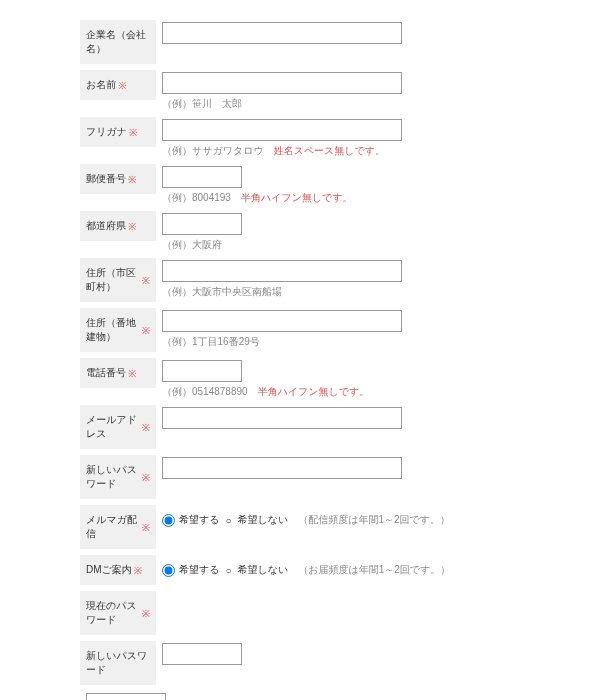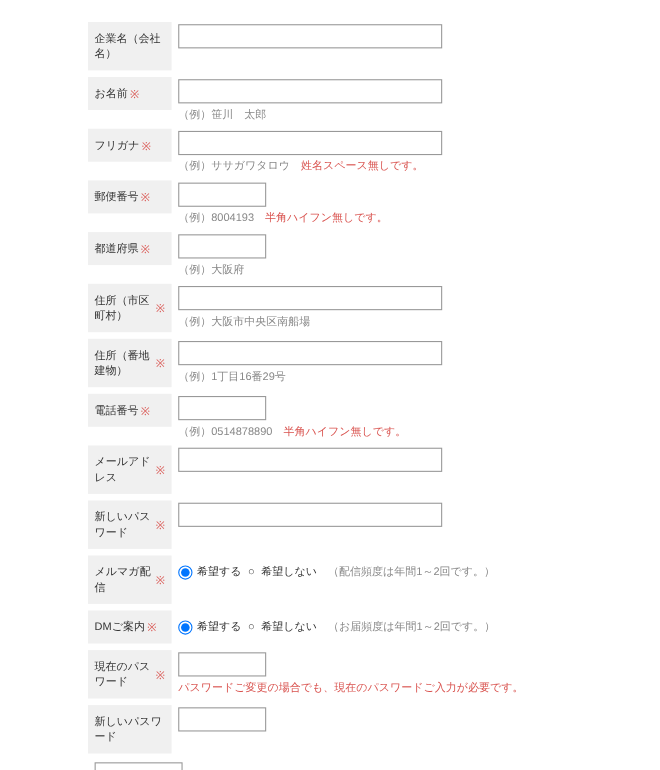--- a/index.html
+++ b/index.html
@@ -182,34 +182,30 @@
         <span class="inline-hint">（お届頻度は年間1～2回です。）</span>
       </div>
     </div>
   </div>
 
   <div class="form-row">
     <div class="label-cell">
         <span>現在のパスワード</span>
         <span class="req">※</span>
       </div>
+  </div>
+
+  <div class="form-row">
+    <div class="label-cell">
+        <span>新しいパスワード</span>
+      </div>
     <div class="input-cell">
       <input type="password" class="w-short" style="">
-      <div class="hint hint-red">パスワードご変更の場合でも、現在のパスワードご入力が必要です。</div>
-    </div>
-  </div>
-
-  <div class="form-row">
-    <div class="label-cell">
-        <span>新しいパスワード</span>
-      </div>
+    </div>
+  </div>
+
+  <div class="form-row">
     <div class="input-cell">
       <input type="password" class="w-short" style="">
     </div>
   </div>
 
-  <div class="form-row">
-    <div class="input-cell">
-      <input type="password" class="w-short" style="">
-    </div>
-  </div>
-
 </div>
 
 </body></html>

